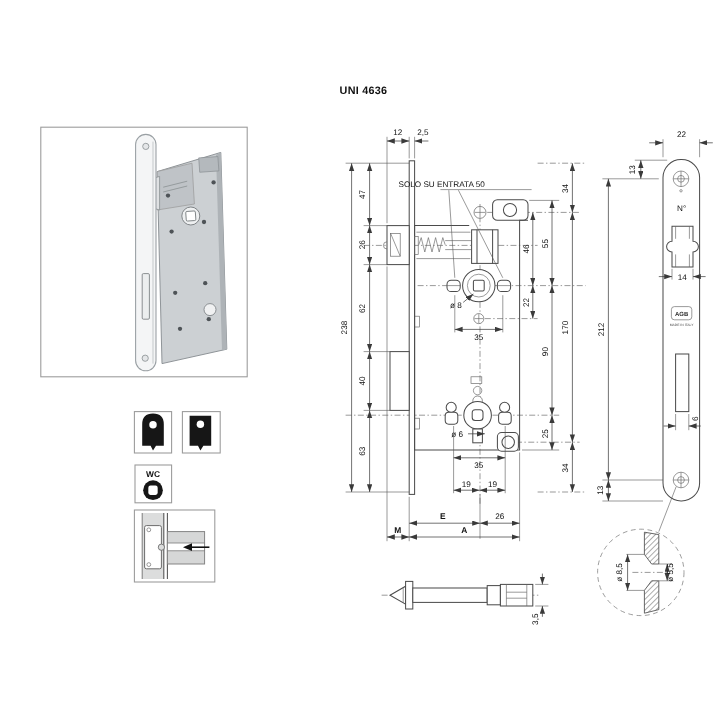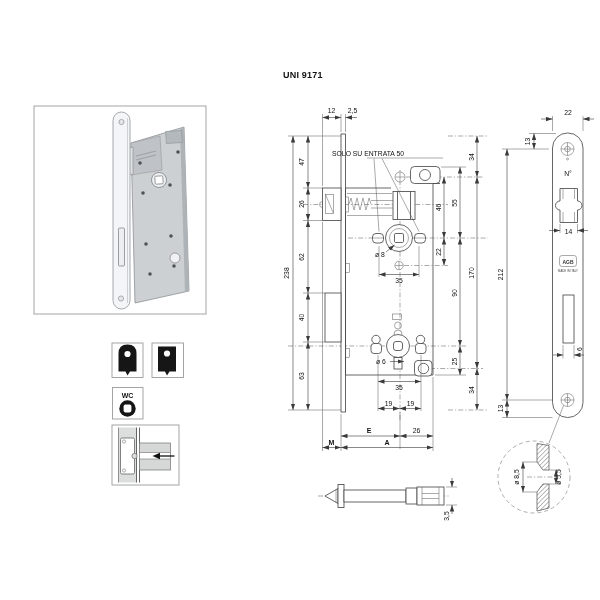--- a/index.html
+++ b/index.html
@@ -16,21 +16,21 @@
   .t{font:6.8px "Liberation Sans",sans-serif;fill:#111;text-anchor:middle}
   .tb{font:bold 7px "Liberation Sans",sans-serif;fill:#111;text-anchor:middle}
   .t5{font:bold 5px "Liberation Sans",sans-serif;fill:#333;text-anchor:middle}
   .t3{font:2.8px "Liberation Sans",sans-serif;fill:#444;text-anchor:middle}
   .box{fill:#fff;stroke:#9b9b9b;stroke-width:.9}
 </style>
 </head>
 <body>
 
 <div id="stage">
-  <div id="title">UNI 9171</div>
+  <div id="title">UNI 4636</div>
 
   <svg width="600" height="600" viewBox="0 0 600 600">
     <defs>
       <marker id="ar" markerUnits="userSpaceOnUse" markerWidth="7" markerHeight="5" refX="6.5" refY="2.2" orient="auto-start-reverse">
         <path d="M0,0 L6.5,2.2 L0,4.4 Z" fill="#3a3a3a"></path>
       </marker>
       <pattern id="hatch" width="3.2" height="3.2" patternUnits="userSpaceOnUse" patternTransform="rotate(45)">
         <line x1="0" y1="0" x2="0" y2="3.2" stroke="#555" stroke-width=".8"></line>
       </pattern>
     </defs>

